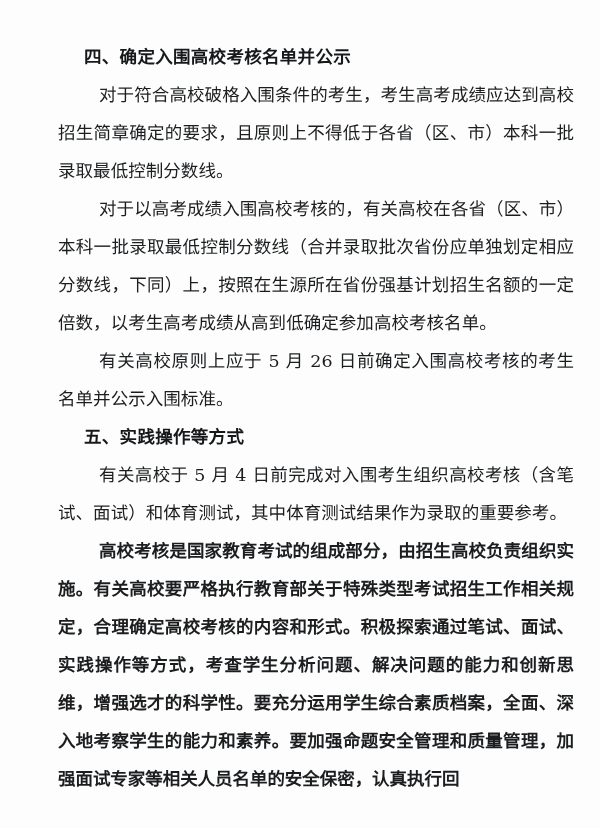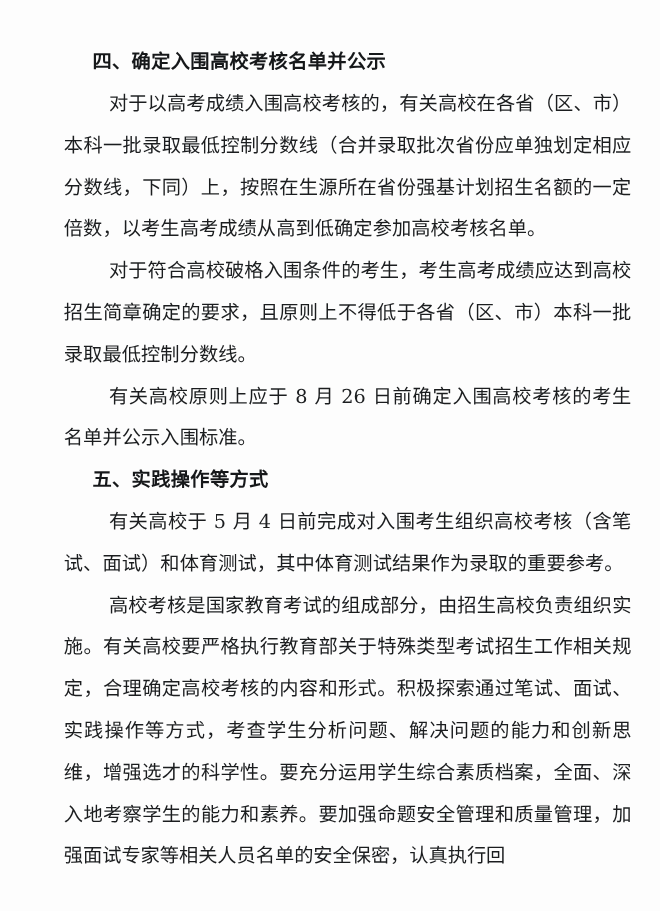--- a/index.html
+++ b/index.html
@@ -57,39 +57,40 @@
     text-align: justify;
     text-justify: inter-character;
     letter-spacing: 0.05px;
     margin: 0;
     word-break: break-all;
   }
 
   
   .para.tight {
     letter-spacing: -0.05px;
+    font-weight: bold;
   }
 
   .spacer-heading-1 { height: 38px; }
 </style>
 </head>
 <body>
 
 <div class="page">
   <div class="content">
 
     <div class="spacer-heading-1"></div>
 
     <h2 class="heading">四、确定入围高校考核名单并公示</h2>
 
+    <p class="para">对于符合高校破格入围条件的考生，考生高考成绩应达到高校招生简章确定的要求，且原则上不得低于各省（区、市）本科一批录取最低控制分数线。</p>
+
     <p class="para">对于以高考成绩入围高校考核的，有关高校在各省（区、市）本科一批录取最低控制分数线（合并录取批次省份应单独划定相应分数线，下同）上，按照在生源所在省份强基计划招生名额的一定倍数，以考生高考成绩从高到低确定参加高校考核名单。</p>
 
-    <p class="para">对于符合高校破格入围条件的考生，考生高考成绩应达到高校招生简章确定的要求，且原则上不得低于各省（区、市）本科一批录取最低控制分数线。</p>
-
-    <p class="para">有关高校原则上应于 8 月 26 日前确定入围高校考核的考生名单并公示入围标准。</p>
+    <p class="para">有关高校原则上应于 5 月 26 日前确定入围高校考核的考生名单并公示入围标准。</p>
 
     <h2 class="heading">五、实践操作等方式</h2>
 
     <p class="para">有关高校于 5 月 4 日前完成对入围考生组织高校考核（含笔试、面试）和体育测试，其中体育测试结果作为录取的重要参考。</p>
 
     <p class="para tight">高校考核是国家教育考试的组成部分，由招生高校负责组织实施。有关高校要严格执行教育部关于特殊类型考试招生工作相关规定，合理确定高校考核的内容和形式。积极探索通过笔试、面试、实践操作等方式，考查学生分析问题、解决问题的能力和创新思维，增强选才的科学性。要充分运用学生综合素质档案，全面、深入地考察学生的能力和素养。要加强命题安全管理和质量管理，加强面试专家等相关人员名单的安全保密，认真执行回</p>
 
   </div>
 </div>
 

